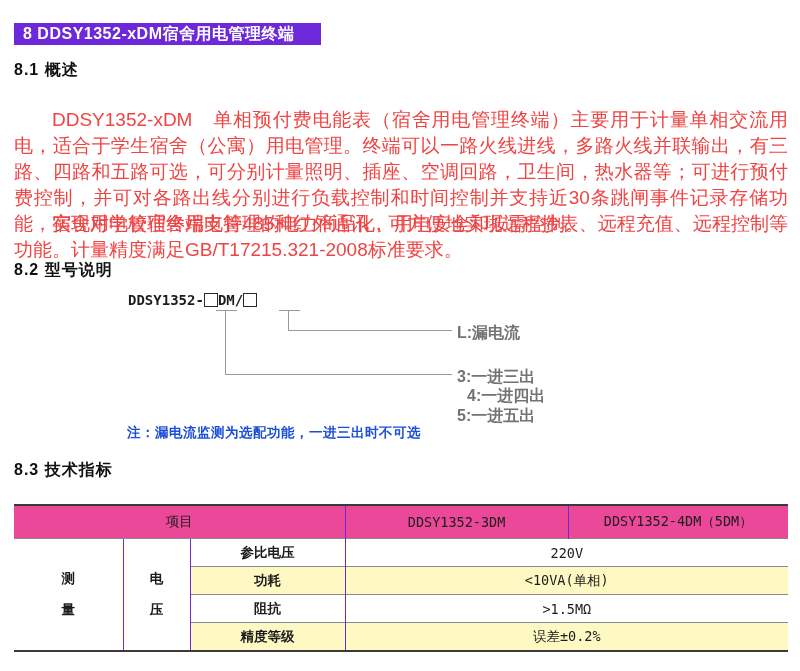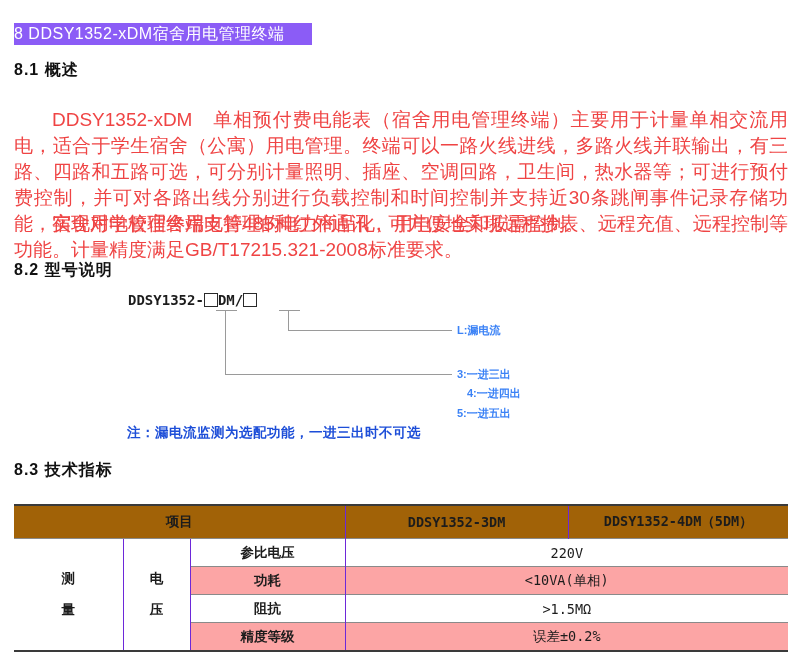--- a/index.html
+++ b/index.html
@@ -2,56 +2,56 @@
 <html><head>
 <meta charset="utf-8">
 <style>
   html,body{margin:0;padding:0;background:#ffffff;}
   .page{
     position:relative;width:800px;height:671px;background:#ffffff;
     font-family:"Liberation Sans",sans-serif;color:#1c1c1c;overflow:hidden;
   }
   .titlebar{
     position:absolute;left:14px;top:23px;width:298px;height:22px;
-    background:#8b5cf6;color:#ffffff;font-weight:normal;font-size:16px;
-    line-height:22px;padding-left:0;letter-spacing:0.5px;
+    background:#6d28d9;color:#ffffff;font-weight:bold;font-size:16px;
+    line-height:22px;padding-left:9px;letter-spacing:0.5px;
   }
   .sec-heading{
     position:absolute;left:14px;font-size:16px;font-weight:bold;color:#111;
     letter-spacing:1px;
     text-align:center;
   }
   .para{
     position:absolute;left:14px;width:774px;font-size:19px;line-height:26px;
     text-align:justify;text-indent:2em;color:#ef4444;margin-top:24px;
   }
   .formula{
     position:absolute;left:128px;top:292px;display:flex;align-items:center;
     font-family:"DejaVu Sans Mono",monospace;font-size:14px;font-weight:600;color:#1c1c1c;
   }
   .varbox{display:inline-block;width:12px;height:12px;border:1.6px solid #2a2a2a;background:#fff;}
   .dline{position:absolute;background:#9a9a9a;}
   .diag-label{
-    position:absolute;left:457px;font-size:11px;font-weight:600;color:#3b82f6;white-space:nowrap;
+    position:absolute;left:457px;font-size:16px;font-weight:600;color:#737373;white-space:nowrap;
   }
   .note{
     position:absolute;left:127px;top:424px;font-size:13.5px;font-weight:600;color:#1d4ed8;
     letter-spacing:0.5px;
   }
   table.specs{
     position:absolute;left:14px;top:504px;width:774px;border-collapse:collapse;
     border-top:2px solid #3a3a3a;border-bottom:2px solid #3a3a3a;
     font-size:13.5px;color:#1c1c1c;table-layout:fixed;
   }
   table.specs td{
     border-top:1px solid #8a8a8a;text-align:center;vertical-align:middle;
     padding:0;height:27px;
   }
-  table.specs tr.hdr td{height:32px;background:#a16207;font-weight:700;}
-  table.specs tr.shade td{background:#fca5a5;}
+  table.specs tr.hdr td{height:32px;background:#ec4899;font-weight:400;}
+  table.specs tr.shade td{background:#fef9c3;}
   table.specs td.vline{border-left:1px solid #6d28d9;}
   table.specs td.white{background:#ffffff;}
   .mono{font-family:"DejaVu Sans Mono",monospace;font-weight:normal;}
   .stack{display:flex;flex-direction:column;align-items:center;gap:13px;font-weight:600;}
   .cjk{font-weight:600;}
 </style>
 </head>
 <body>
 
 <div class="page">

